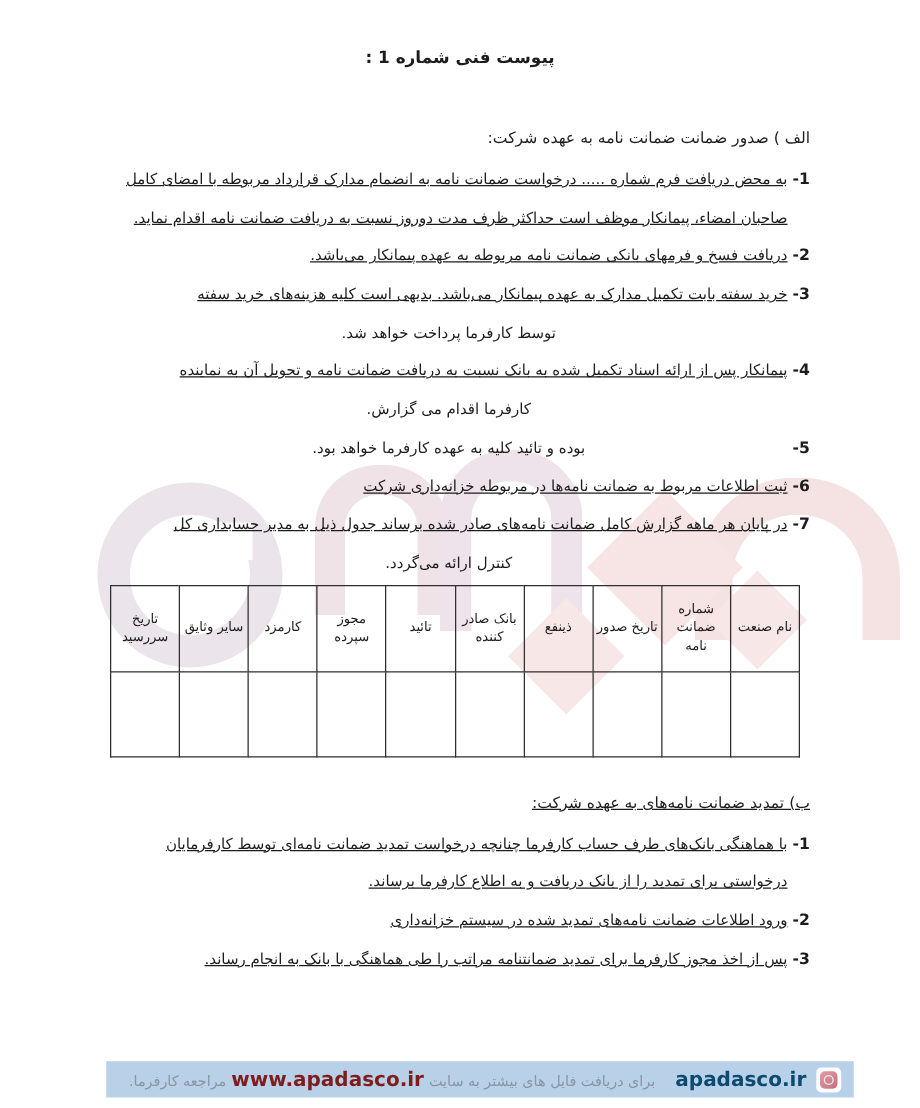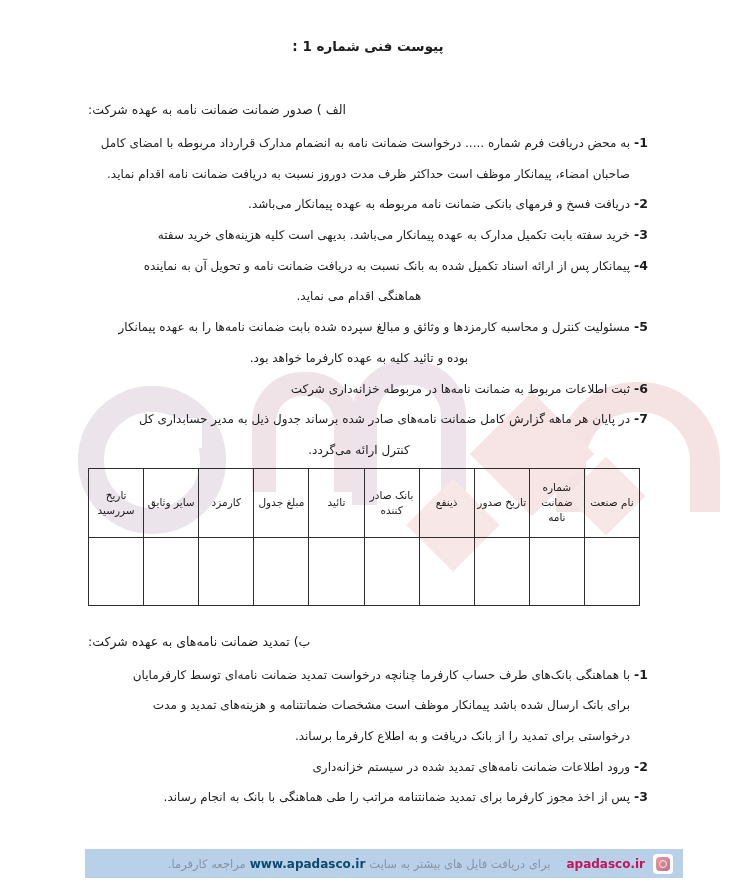--- a/index.html
+++ b/index.html
@@ -17,48 +17,48 @@
   .wm-arch1{left:252px;top:372px;width:58px;height:96px;border:24px solid #f0e3e8;border-bottom:none;border-radius:50px 50px 0 0;}
   .wm-arch2{left:352px;top:360px;width:64px;height:120px;border:25px solid #eee3ea;border-bottom:none;border-radius:55px 55px 0 0;}
   .wm-horseshoe{left:556px;top:382px;width:104px;height:100px;border:30px solid #f5e2e2;border-bottom:none;border-radius:80px 80px 0 0;}
   .wm-diamond1{left:488px;top:410px;width:88px;height:88px;background:#f7e4e4;transform:rotate(45deg);}
   .wm-diamond2{left:420px;top:492px;width:66px;height:66px;background:#f8e7e7;transform:rotate(45deg);}
   .wm-diamond3{left:578px;top:468px;width:56px;height:56px;background:#f8e7e7;transform:rotate(45deg);}
 
   
   .content{position:relative;z-index:1;box-sizing:border-box;width:736px;padding:36px 88px 0 88px;direction:rtl;}
   .doc-title{text-align:center;font-weight:bold;font-size:13.5px;line-height:20px;}
-  .sec-heading{font-size:12.5px;line-height:20px;text-align:left;margin-top:44px;}
-  .sec-heading.b{margin-top:26px;}
+  .sec-heading{font-size:12.5px;line-height:20px;text-align:right;margin-top:44px;}
+  .sec-heading.b{margin-top:26px;text-decoration:underline;}
   .list{margin-top:8px;}
   .item{display:flex;direction:rtl;}
   .num{width:18px;flex:0 0 18px;font-weight:bold;font-size:12.5px;line-height:30.7px;text-align:right;}
   .body{flex:1;min-width:0;}
   .line{height:30.7px;line-height:30.7px;font-size:12px;white-space:nowrap;}
-  .al-right{text-align:right;}
+  .al-right{text-align:right;text-decoration:underline;}
   .al-center{text-align:center;}
 
   
   table.gtable{border-collapse:collapse;table-layout:fixed;width:552px;margin:2px 8px 0 0;background:transparent;direction:rtl;}
   table.gtable th,table.gtable td{border:1px solid #2e2e2e;font-weight:normal;font-size:10.5px;line-height:15px;text-align:center;vertical-align:middle;padding:2px;background:transparent;}
   table.gtable th{height:64px;}
   table.gtable td{height:63px;}
 
   
   .footer-bar{
     position:absolute;left:85px;top:849px;width:598px;height:29px;z-index:2;
     display:flex;direction:rtl;align-items:center;padding:0 10px;box-sizing:border-box;
     background:#b8d0e8;
   }
   .ig-tile{width:20px;height:20px;background:#fdfdfd;border-radius:4px;display:flex;align-items:center;justify-content:center;flex:0 0 20px;}
   .ig-inner{width:14px;height:14px;border-radius:4px;background:linear-gradient(135deg,#e59aa6,#c5707e);display:flex;align-items:center;justify-content:center;}
   .ig-lens{width:6px;height:6px;border:1.5px solid #e8eef5;border-radius:50%;}
-  .footer-brand{font-weight:bold;font-size:12px;color:#be185d;margin-right:8px;direction:ltr;}
+  .footer-brand{font-weight:bold;font-size:16px;color:#0c4a6e;margin-right:8px;direction:ltr;}
   .footer-msg{font-size:11.5px;color:#8a94a2;margin-right:16px;}
-  .footer-link{font-weight:bold;font-size:12px;color:#0c4a6e;margin:0 4px;direction:ltr;display:inline-block;}
+  .footer-link{font-weight:bold;font-size:16px;color:#7f1d1d;margin:0 4px;direction:ltr;display:inline-block;}
 </style>
 </head>
 <body>
 
 <div class="page">
 
   <div class="watermark">
     <div class="wm wm-ring"></div>
     <div class="wm wm-ring-gap"></div>
     <div class="wm wm-arch1"></div>
@@ -84,33 +84,33 @@
         <div class="item">
           <span class="num">2-</span>
           <div class="body">
             <div class="line al-right">دریافت فسخ و فرمهای بانکی ضمانت نامه مربوطه به عهده پیمانکار می‌باشد.</div>
           </div>
         </div>
         <div class="item">
           <span class="num">3-</span>
           <div class="body">
             <div class="line al-right">خرید سفته بابت تکمیل مدارک به عهده پیمانکار می‌باشد. بدیهی است کلیه هزینه‌های خرید سفته</div>
+            <div class="line al-center">توسط کارفرما پرداخت خواهد شد.</div>
           </div>
         </div>
         <div class="item">
           <span class="num">4-</span>
           <div class="body">
             <div class="line al-right">پیمانکار پس از ارائه اسناد تکمیل شده به بانک نسبت به دریافت ضمانت نامه و تحویل آن به نماینده</div>
-            <div class="line al-center">هماهنگی اقدام می نماید.</div>
+            <div class="line al-center">کارفرما اقدام می گزارش.</div>
           </div>
         </div>
         <div class="item">
           <span class="num">5-</span>
           <div class="body">
-            <div class="line al-right">مسئولیت کنترل و محاسبه کارمزدها و وثائق و مبالغ سپرده شده بابت ضمانت نامه‌ها را به عهده پیمانکار</div>
             <div class="line al-center">بوده و تائید کلیه به عهده کارفرما خواهد بود.</div>
           </div>
         </div>
         <div class="item">
           <span class="num">6-</span>
           <div class="body">
             <div class="line al-right">ثبت اطلاعات مربوط به ضمانت نامه‌ها  در مربوطه خزانه‌داری شرکت</div>
           </div>
         </div>
         <div class="item">
@@ -124,21 +124,21 @@
 
     <table class="gtable" id="guarantee-table">
       <thead>
           <tr id="gtable-head-row">
             <th>نام صنعت</th>
             <th>شماره ضمانت نامه</th>
             <th>تاریخ صدور</th>
             <th>ذینفع</th>
             <th>بانک صادر کننده</th>
             <th>تائید</th>
-            <th>مبلغ جدول</th>
+            <th>مجوز سپرده</th>
             <th>کارمزد</th>
             <th>سایر وثایق</th>
             <th>تاریخ سررسید</th>
           </tr>
         </thead>
       <tbody id="gtable-body">
           <tr>
             <td></td>
             <td></td>
             <td></td>
@@ -152,21 +152,20 @@
           </tr>
         </tbody>
     </table>
 
     <div class="sec-heading b">ب) تمدید ضمانت نامه‌های به عهده شرکت:</div>
     <div class="list" id="list-b">
         <div class="item">
           <span class="num">1-</span>
           <div class="body">
             <div class="line al-right">با هماهنگی بانک‌های طرف حساب کارفرما چنانچه درخواست تمدید ضمانت نامه‌ای توسط کارفرمایان</div>
-            <div class="line al-right">برای بانک ارسال شده باشد پیمانکار موظف است مشخصات ضمانتنامه و هزینه‌های تمدید و مدت</div>
             <div class="line al-right">درخواستی برای تمدید را از بانک دریافت و به اطلاع کارفرما برساند.</div>
           </div>
         </div>
         <div class="item">
           <span class="num">2-</span>
           <div class="body">
             <div class="line al-right">ورود اطلاعات ضمانت نامه‌های تمدید شده در سیستم خزانه‌داری</div>
           </div>
         </div>
         <div class="item">

